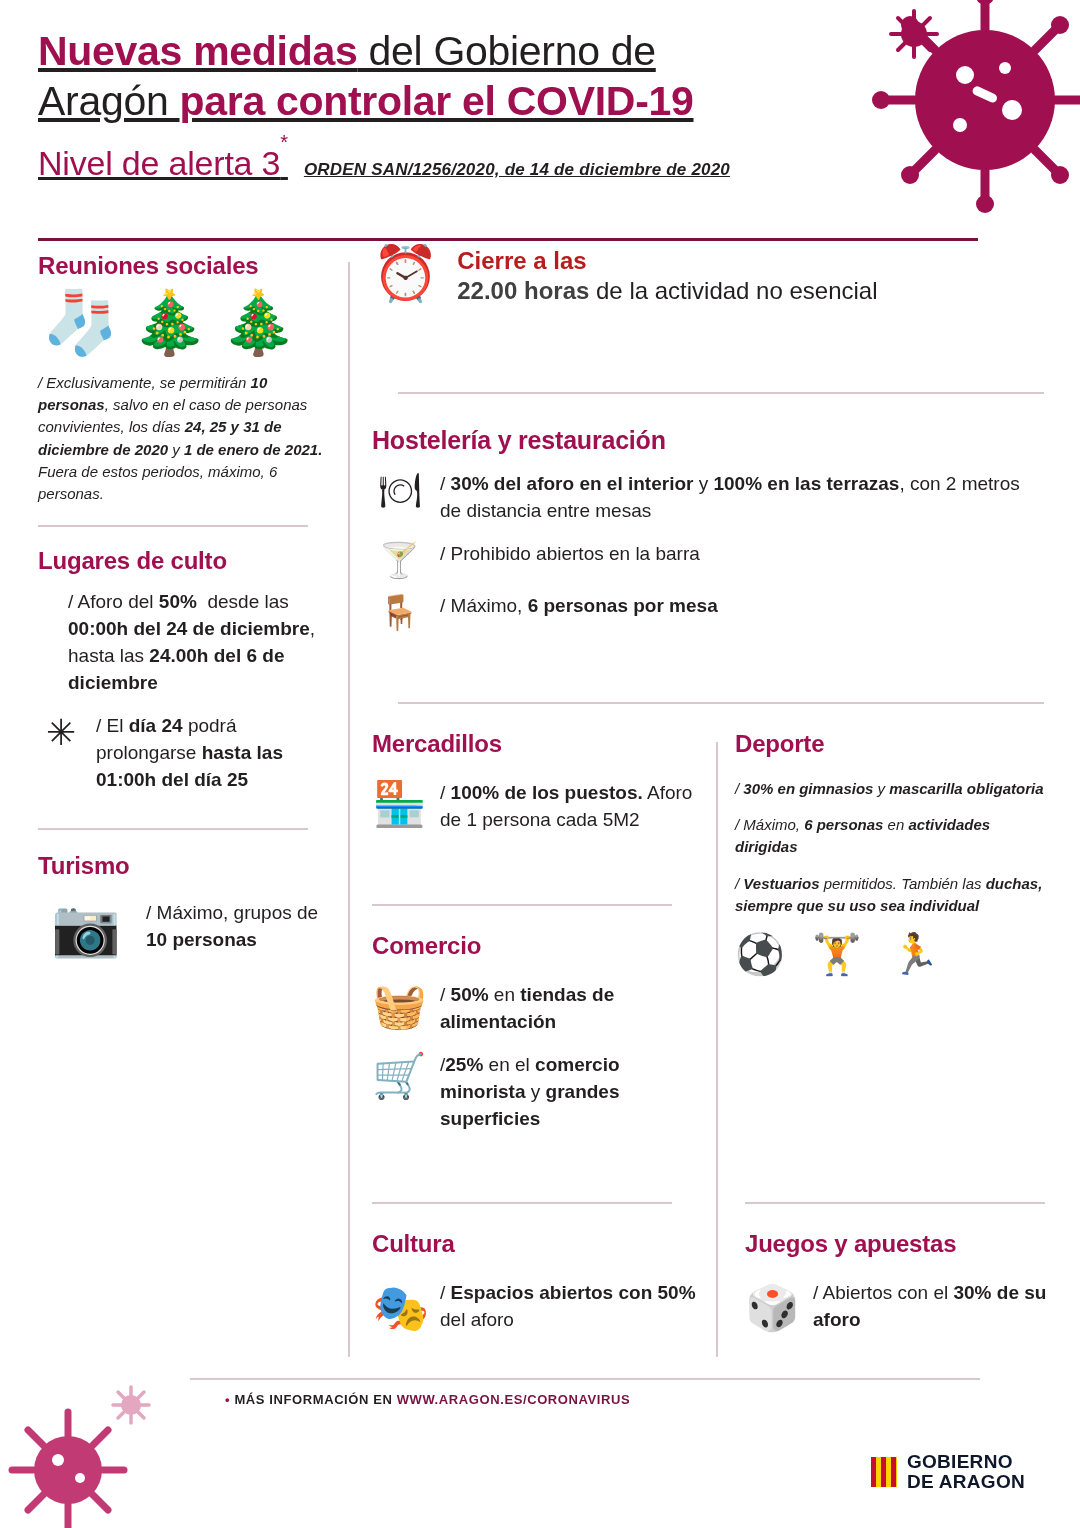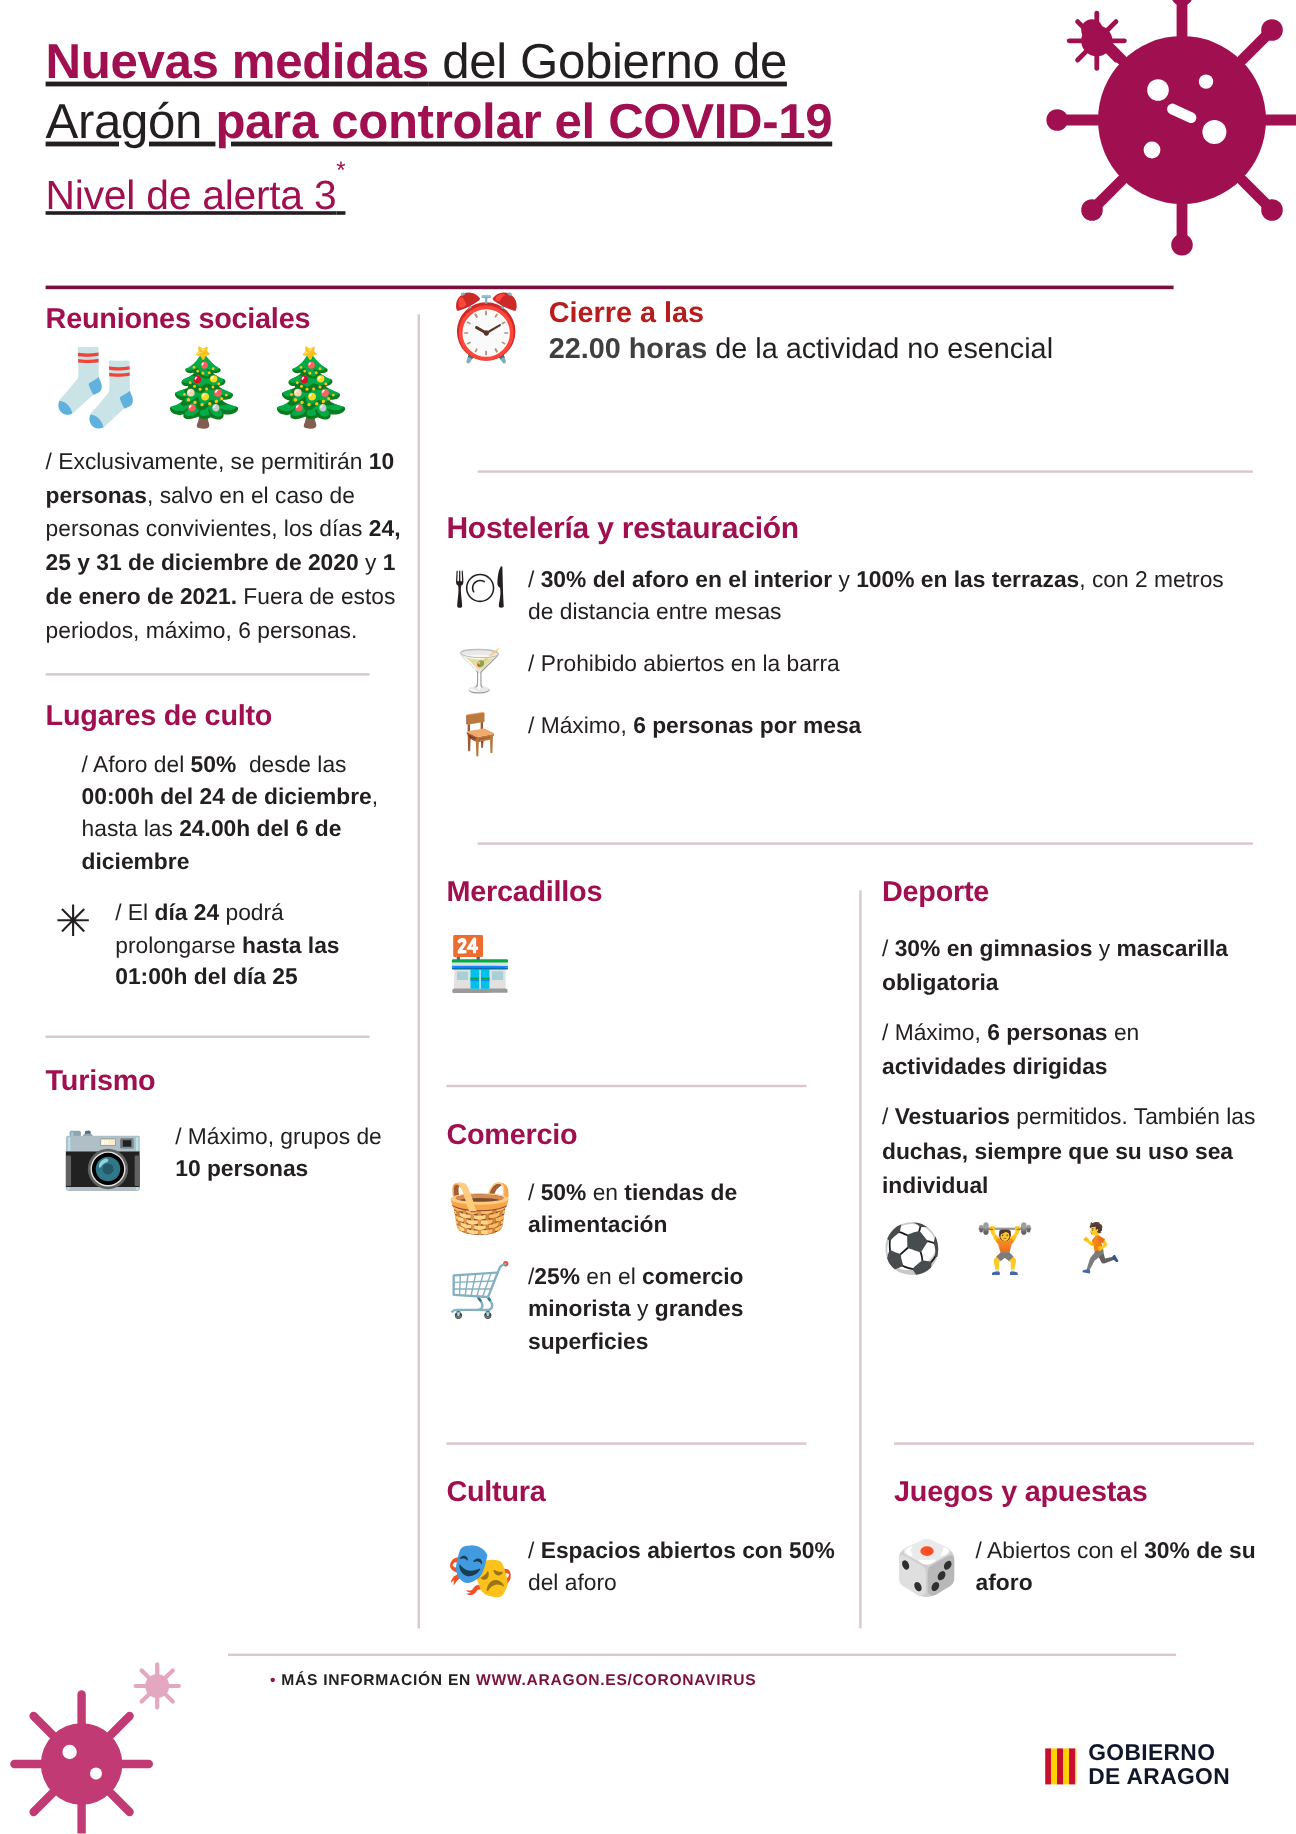--- a/index.html
+++ b/index.html
@@ -35,21 +35,21 @@
   .cols{position:absolute;left:0;top:252px;width:1080px;}
   .col-left{position:absolute;left:38px;top:0;width:300px;}
   .divider-v{position:absolute;top:10px;width:2px;background:#d9c6cf;}
   .col-mid{position:absolute;left:372px;top:0;width:340px;}
   .col-right{position:absolute;left:735px;top:0;width:310px;}
 
   h2.sec{
     color:#a01050;font-size:24px;font-weight:700;margin:0 0 10px 0;letter-spacing:-.2px;
   }
   p.body{
-    font-size:19px;line-height:1.48;margin:0 0 14px 0;color:#231f20;font-weight:400;
+    font-size:15px;line-height:1.48;margin:0 0 14px 0;color:#231f20;font-weight:400;font-style:italic;
   }
   p.body b{font-weight:700;}
   .hr{height:2px;background:#d9c6cf;margin:20px 0;}
   .hr.short{width:270px;}
 
   .item{display:flex;gap:12px;align-items:flex-start;margin-bottom:16px;}
   .item .ico{flex:0 0 auto;width:56px;text-align:center;font-size:34px;line-height:1;padding-top:2px;}
   .item .txt{font-size:19px;line-height:1.42;}
   .item .txt b{font-weight:700;}
 
@@ -163,20 +163,21 @@
     </svg>
   </div>
 
   <div class="header">
     <div class="title">
       <b>Nuevas medidas</b><span> del Gobierno de</span><br>
       <span>Aragón </span><b>para controlar el COVID-19</b>
     </div>
     <div class="subtitle-row">
       <div class="level"><span>Nivel de alerta 3</span><sup>*</sup></div>
+      <div class="orden">ORDEN SAN/1256/2020, de 14 de diciembre de 2020</div>
     </div>
   </div>
   <div class="rule-top"></div>
 
   <div class="cols">
 
     <div class="divider-v" style="left:348px;height:1095px;"></div>
     <div class="divider-v" style="left:716px;top:490px;height:615px;"></div>
 
     <div class="col-left">
@@ -247,20 +248,21 @@
           </div>
         </div>
       </div>
 
       <div class="hr-wide" style="position:absolute;left:26px;top:450px;width:646px;"></div>
 
       <div style="position:absolute;left:0;top:478px;width:330px;">
         <h2 class="sec">Mercadillos</h2>
         <div class="item" style="margin-top:22px;">
           <div class="ico em" style="font-size:44px;">🏪</div>
+          <div class="txt">/ <b>100% de los puestos.</b> Aforo de 1 persona cada 5M2</div>
         </div>
       </div>
 
       <div class="hr-wide" style="position:absolute;left:0;top:652px;width:300px;"></div>
 
       <div style="position:absolute;left:0;top:680px;width:330px;">
         <h2 class="sec">Comercio</h2>
         <div class="item" style="margin-top:22px;">
           <div class="ico em" style="font-size:44px;">🧺</div>
           <div class="txt">/ <b>50%</b> en <b>tiendas de alimentación</b></div>

